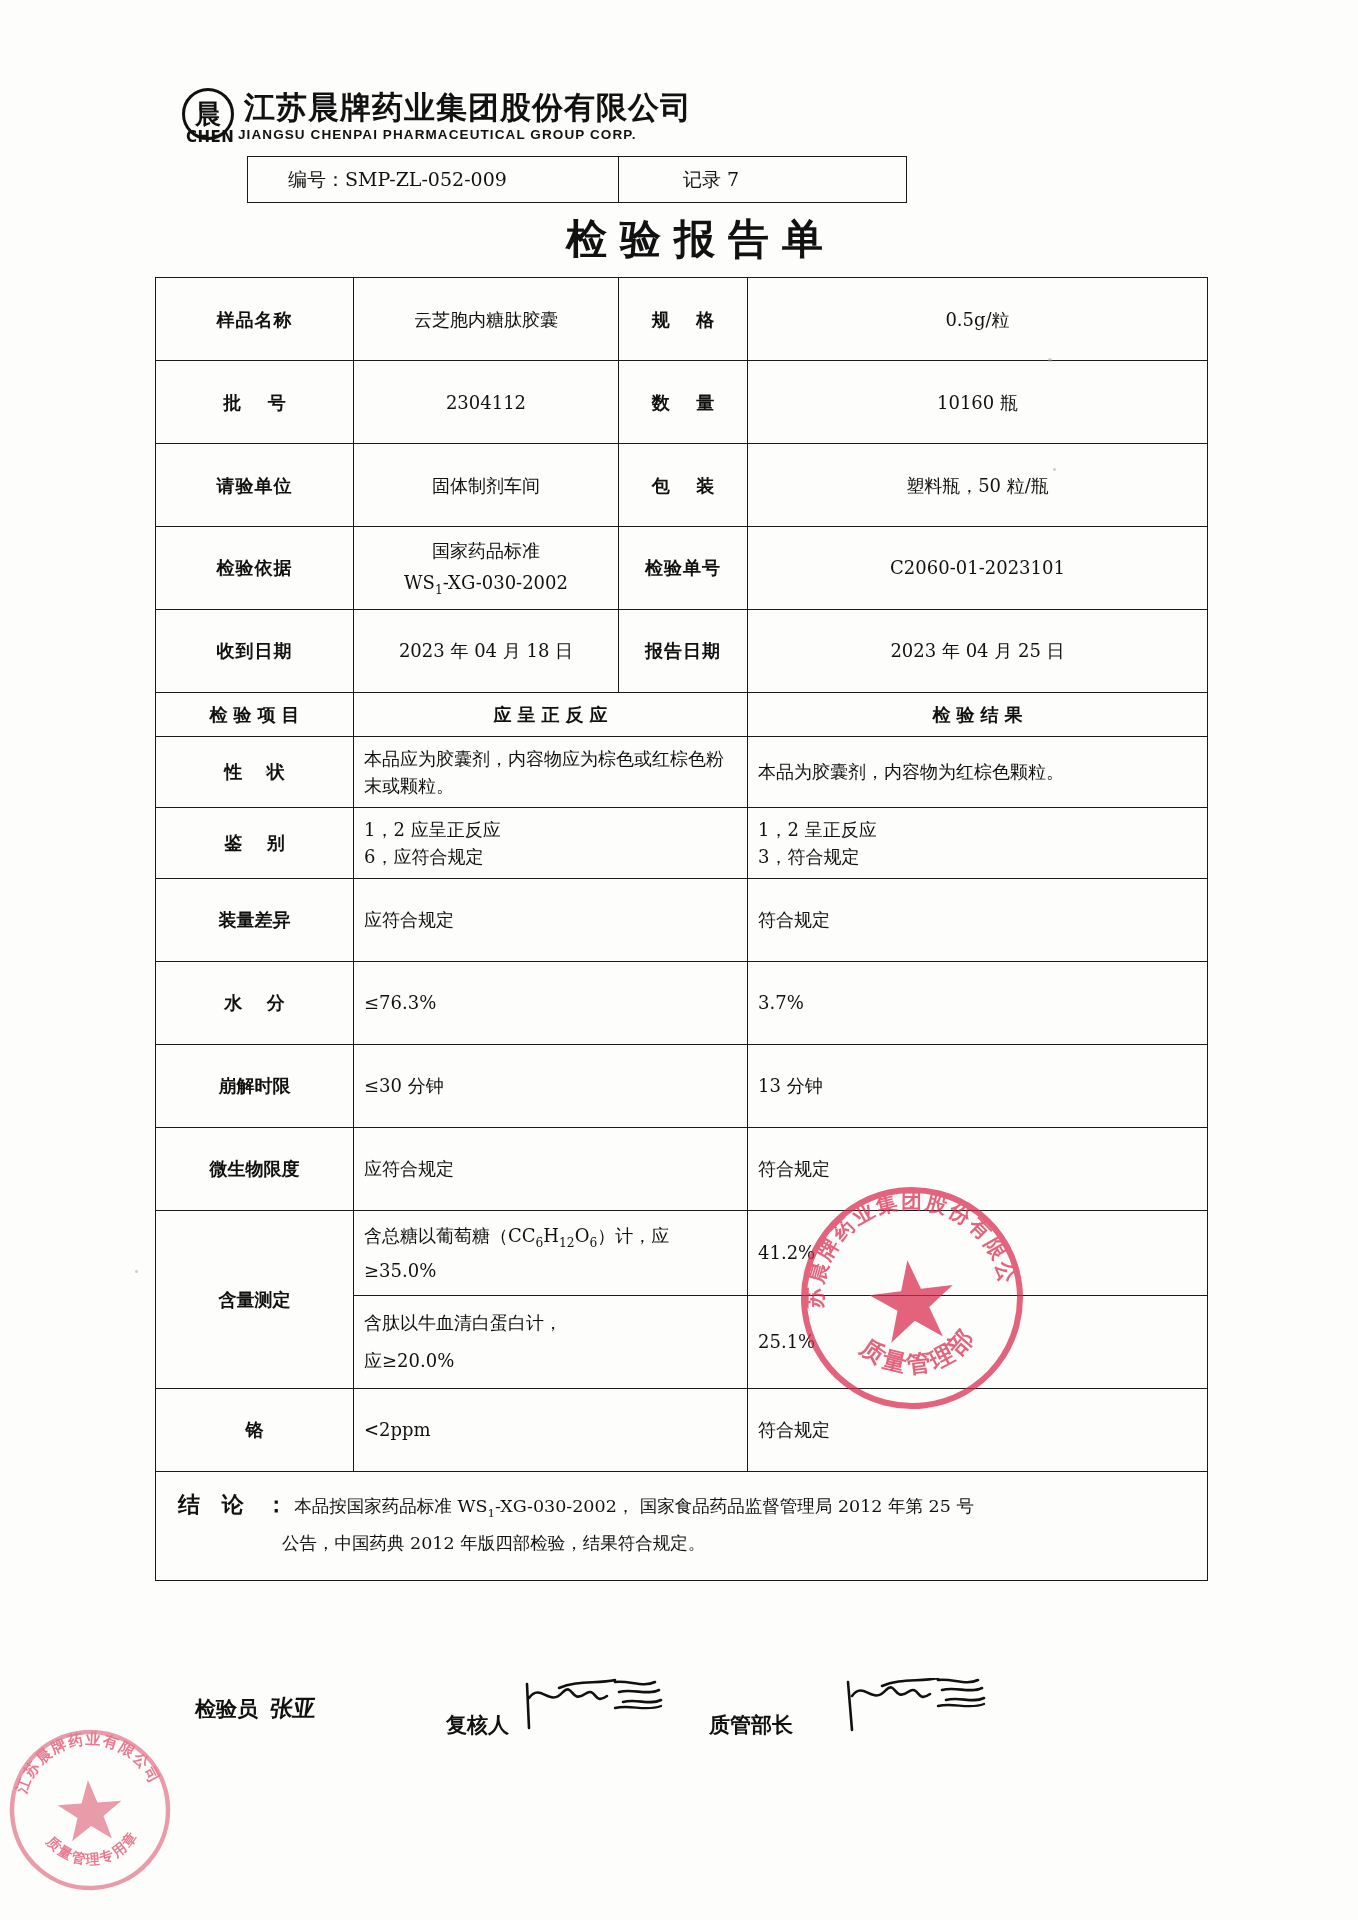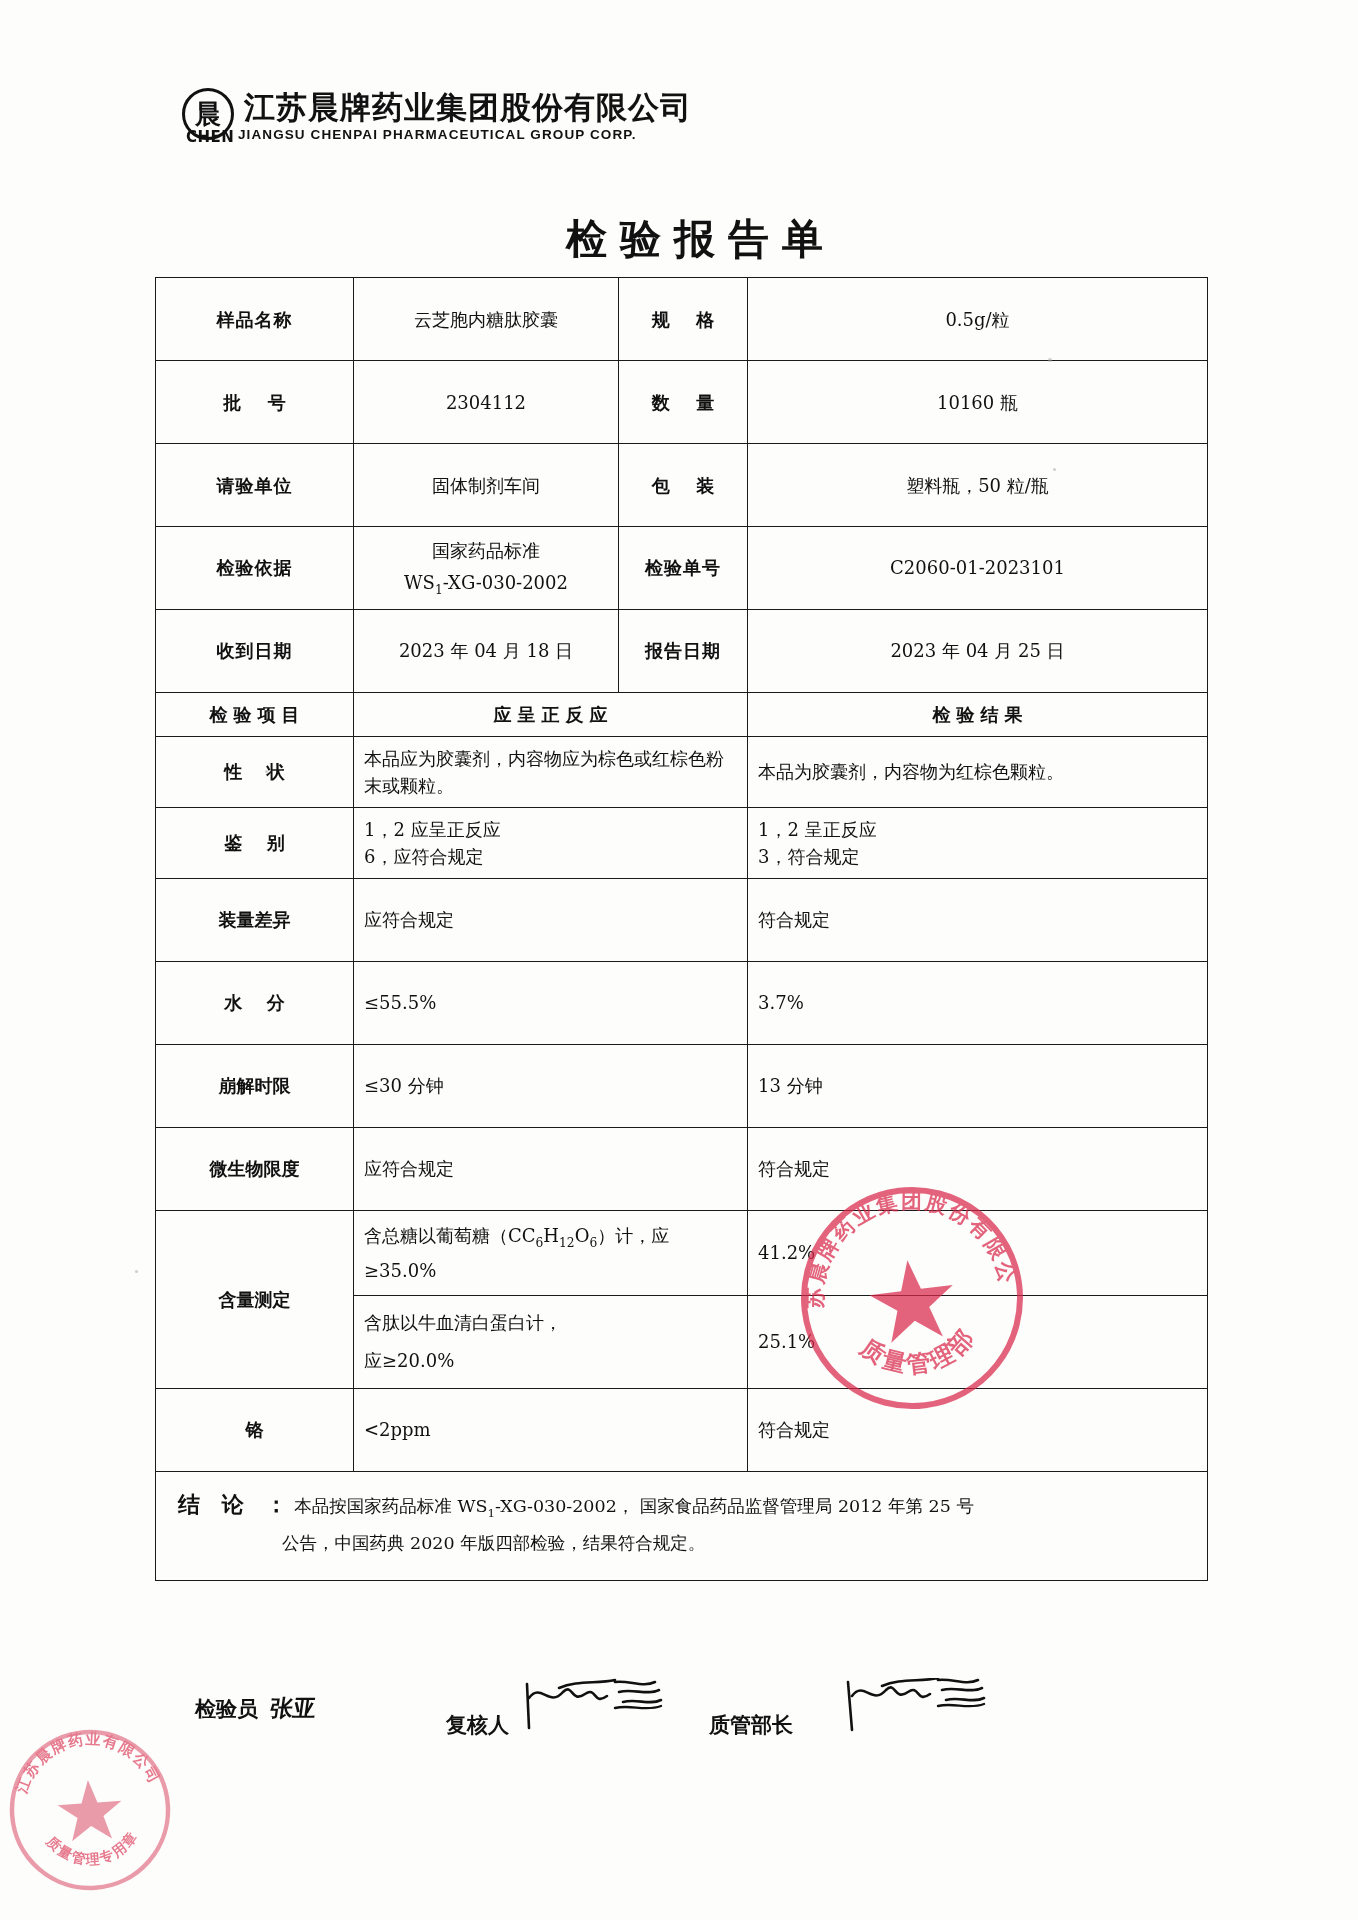--- a/index.html
+++ b/index.html
@@ -171,20 +171,24 @@
 
   <div class="letterhead">
     <div class="logo-mark">
       <span>晨</span>
     </div>
     <div class="company-cn">江苏晨牌药业集团股份有限公司</div>
   </div>
   <div class="logo-sub">CHEN</div>
   <div class="company-en">JIANGSU CHENPAI PHARMACEUTICAL GROUP CORP.</div>
 
+  <div class="docbar">
+    <div class="cell c1">编号：SMP-ZL-052-009</div>
+    <div class="cell c2">记录 7</div>
+  </div>
 
   <div class="title">检验报告单</div>
 
   <table class="main">
     <colgroup>
       <col style="width:120px">
       <col style="width:78px">
       <col style="width:70px">
       <col style="width:195px">
       <col style="width:129px">
@@ -255,21 +259,21 @@
     </tr>
 
     <tr class="tall">
       <td class="itm" colspan="2">装量差异</td>
       <td class="std" colspan="3">应符合规定</td>
       <td class="res">符合规定</td>
     </tr>
 
     <tr class="tall">
       <td class="itm sp2" colspan="2">水 分</td>
-      <td class="std" colspan="3">≤55.5%</td>
+      <td class="std" colspan="3">≤76.3%</td>
       <td class="res">3.7%</td>
     </tr>
 
     <tr class="tall">
       <td class="itm" colspan="2">崩解时限</td>
       <td class="std" colspan="3">≤30 分钟</td>
       <td class="res">13 分钟</td>
     </tr>
 
     <tr class="tall">
@@ -296,21 +300,21 @@
 
     <tr class="tall">
       <td class="itm" colspan="2">铬</td>
       <td class="std" colspan="3">&lt;2ppm</td>
       <td class="res">符合规定</td>
     </tr>
 
     <tr>
       <td class="concl-cell" colspan="6">
         <span class="concl-lbl">结 论 ：</span><span class="concl-body"><span>本品按国家药品标准 WS</span><sub>1</sub><span>-XG-030-2002，  国家食品药品监督管理局 2012 年第 25 号</span></span>
-        <span class="concl-body concl-l2">公告，中国药典 2020 年版四部检验，结果符合规定。</span>
+        <span class="concl-body concl-l2">公告，中国药典 2012 年版四部检验，结果符合规定。</span>
       </td>
     </tr>
   </tbody>
     </table>
 
   <div class="sigrow">
     <div class="sig-group g1">
       <span class="sig-lbl">检验员</span>
       <span class="sig-name">张亚</span>
     </div>

